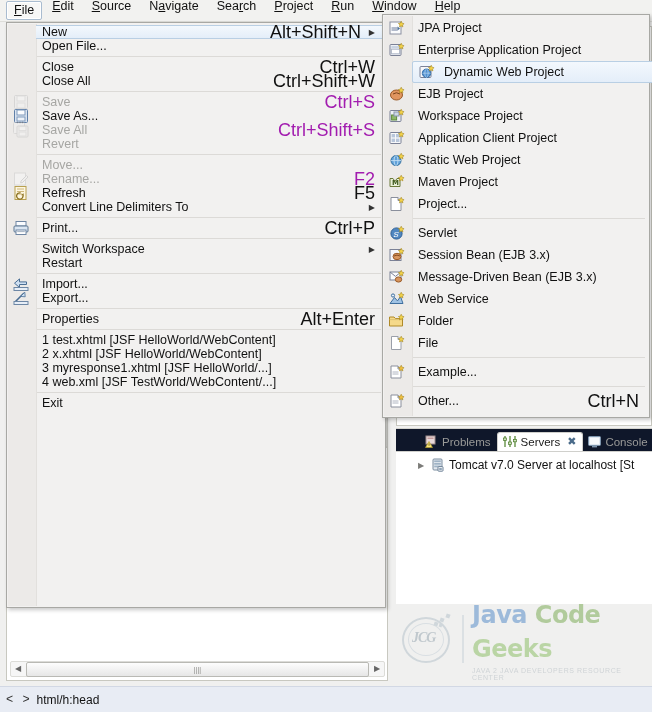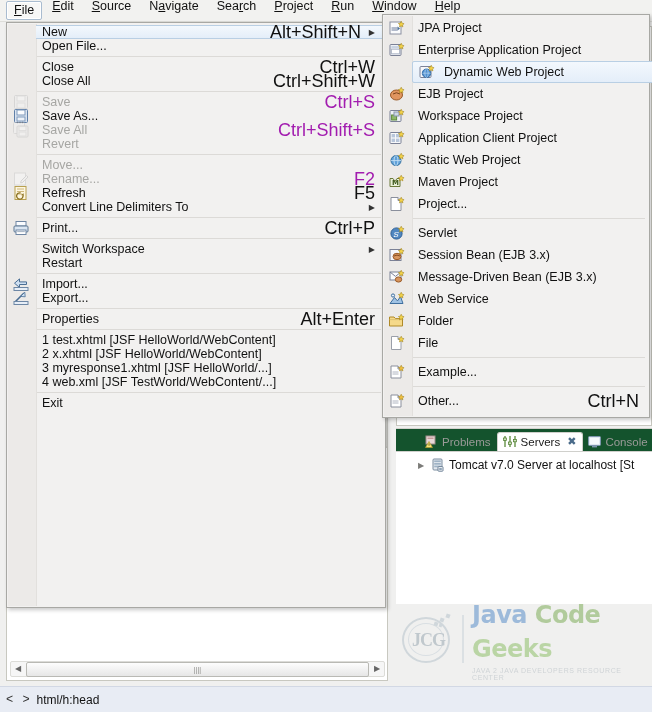--- a/index.html
+++ b/index.html
@@ -77,21 +77,21 @@
   
   .views-stack {
     position: absolute; left: 396px; top: 428px; width: 256px; height: 170px;
     background: #f7f7f6;
     border-top: 1px solid #d4d4cf;
     box-sizing: border-box;
   }
   .view-tabs {
     height: 22px; display: flex; align-items: flex-end;
     padding-left: 24px;
-    background: #14532d;
+    background: #0f172a;
     position: relative;
   }
   .view-tab {
     display: flex; align-items: center; gap: 4px;
     padding: 2px 6px 3px 5px;
     font-size: 11.5px; color: #9a9a98;
     white-space: nowrap;
   }
   .view-tab.active {
     color: #1a1a1a;
@@ -130,21 +130,21 @@
     border-radius: 50%;
   }
   .wm-ring2 {
     position: absolute; left: 10px; top: 12px;
     width: 34px; height: 31px;
     border: 1.5px solid #c6d0d8;
     border-radius: 50%;
   }
   .wm-jcg {
     position: absolute; left: 14px; top: 19px;
-    font-size: 18px; font-weight: bold;
+    font-size: 14px; font-style: italic; font-weight: bold;
     color: #9aa8b2; letter-spacing: -1px;
     font-family: "Liberation Serif", serif;
   }
   .wm-dots {
     position: absolute; right: 2px; top: 2px;
     width: 18px; height: 14px;
   }
   .wm-dot {
     position: absolute; width: 4px; height: 4px;
     background: #b7c3cc; transform: rotate(20deg);

